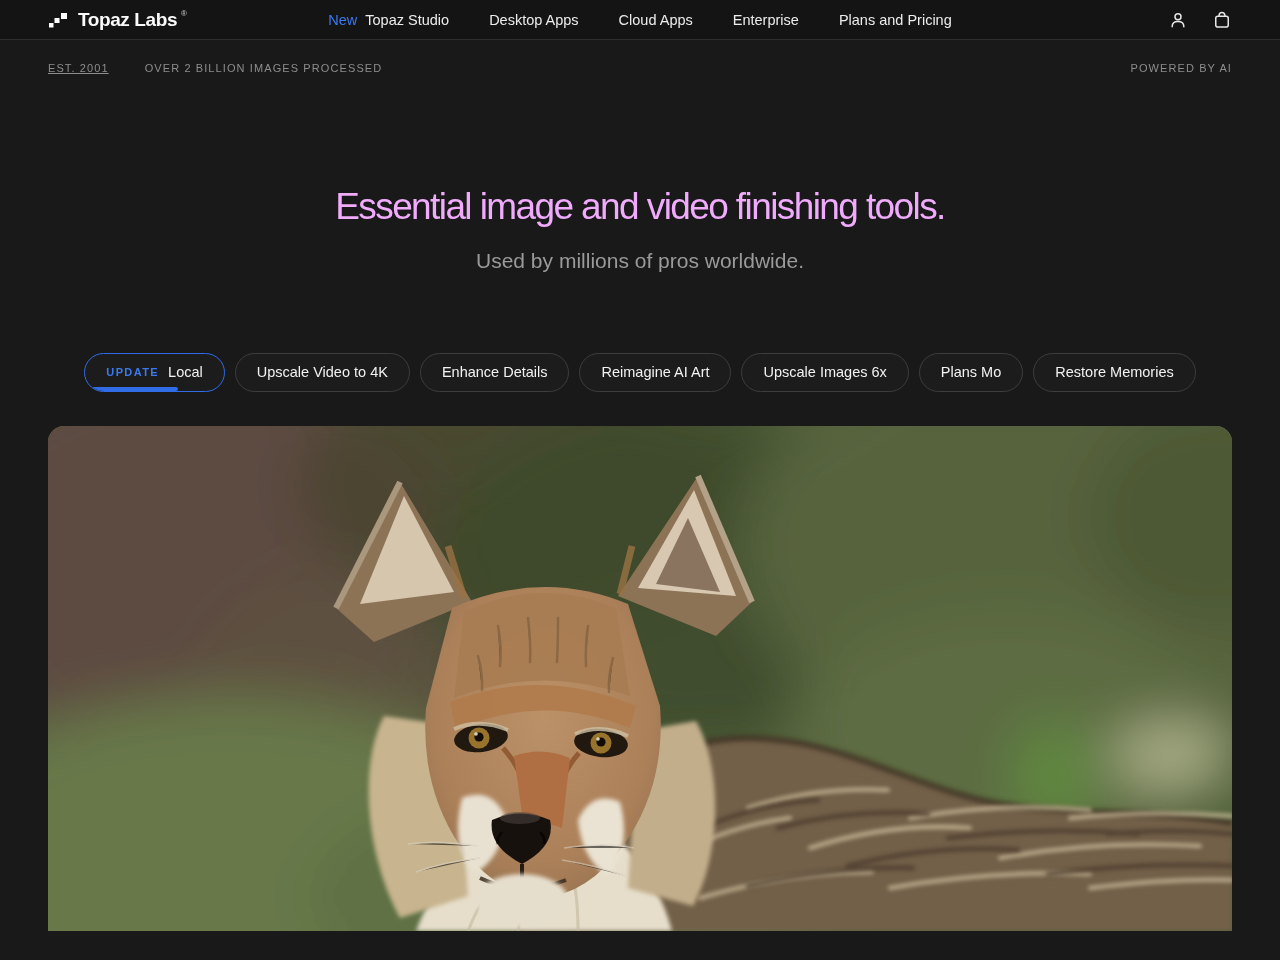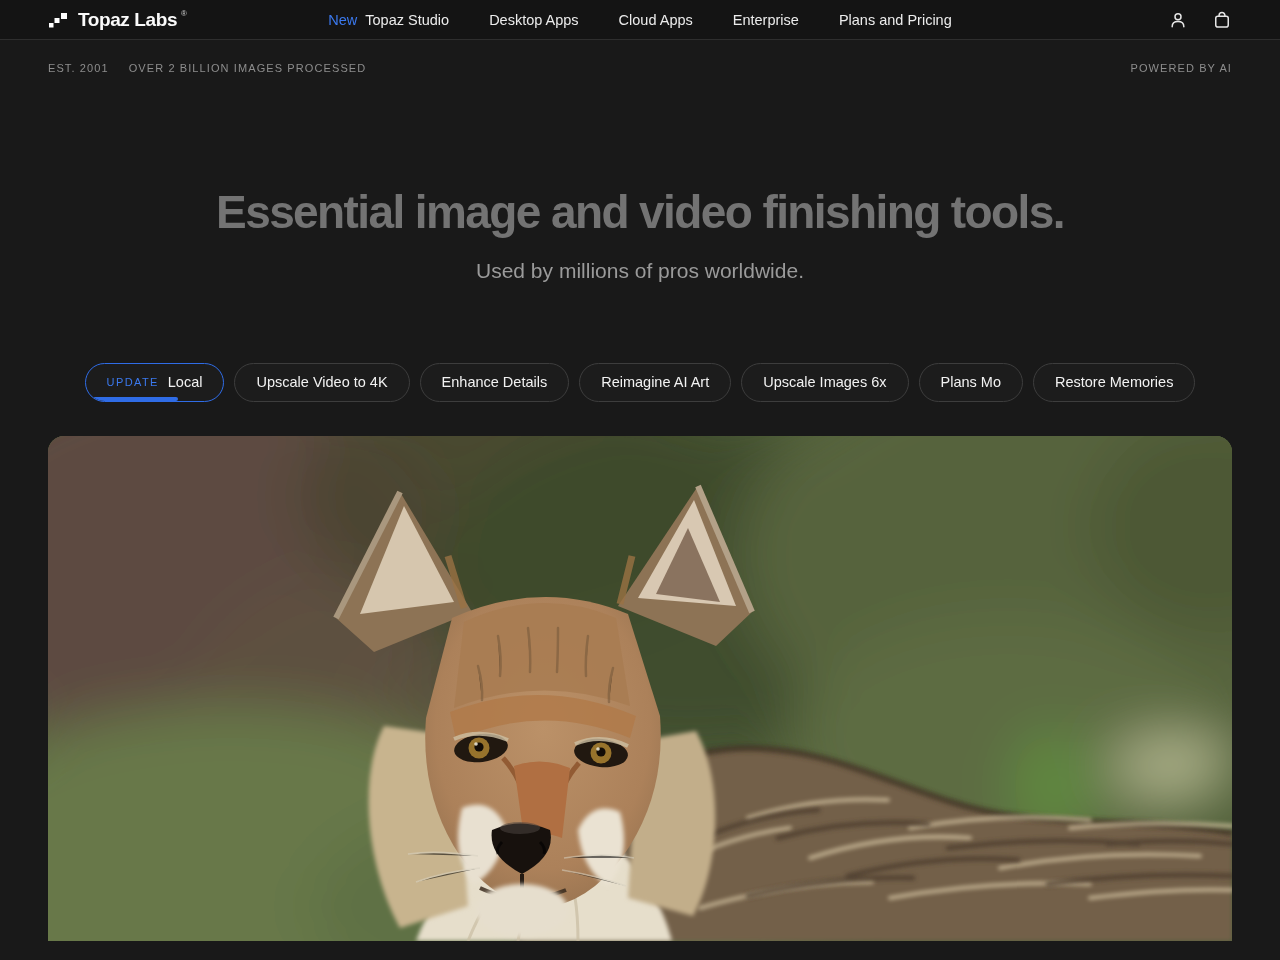--- a/index.html
+++ b/index.html
@@ -26,41 +26,41 @@
   .nav-badge { color:#3b79ee; }
   .nav-icons { margin-left:auto; display:flex; gap:24px; align-items:center; }
   .icon-btn { cursor:pointer; display:flex; align-items:center; }
   .icon-btn svg { stroke:#e6e6e6; }
 
   
   .infobar {
     display:flex; align-items:center;
     padding:22px 48px 0; font-size:11px; letter-spacing:1.1px; color:#8d8d8d;
   }
-  .infobar-est { margin-right:20px; }
+  .infobar-est { margin-right:36px;text-decoration:underline; }
   .infobar-powered { margin-left:auto; }
 
   
   .hero-title {
     margin:112px 0 0; text-align:center;
-    font-size:46px; font-weight:700; letter-spacing:-1.6px; line-height:1.15;
-    color:#737373;
+    font-size:37px; font-weight:400; letter-spacing:-1.6px; line-height:1.15;
+    color:#f0abfc;
   }
   .hero-sub { margin-top:20px; text-align:center; font-size:21px; color:#9a9a9a; }
 
   
   .tabs { display:flex; justify-content:center; gap:10px; margin-top:80px; }
   .tab {
     position:relative; display:flex; align-items:center; gap:9px;
     height:39px; padding:0 21px; border:1px solid #3d3d3d; border-radius:20px;
     font-size:14.5px; color:#f2f2f2; background:#1c1c1c; cursor:pointer; overflow:hidden;
     white-space:nowrap;
   }
   .tab.active { border-color:#2f6ce6; }
-  .tab-badge { color:#3b79ee; font-size:11px; letter-spacing:1.4px; }
+  .tab-badge { color:#3b79ee; font-size:11px; letter-spacing:1.4px;font-weight:bold; }
   .tab-progress {
     position:absolute; left:7px; bottom:0; height:4px;
     background:#2f6ce6; border-radius:2px;
   }
 
   
   .hero-image {
     margin:34px 48px 0; height:505px;
     border-radius:16px 16px 0 0; overflow:hidden; background:#50603a;
   }

